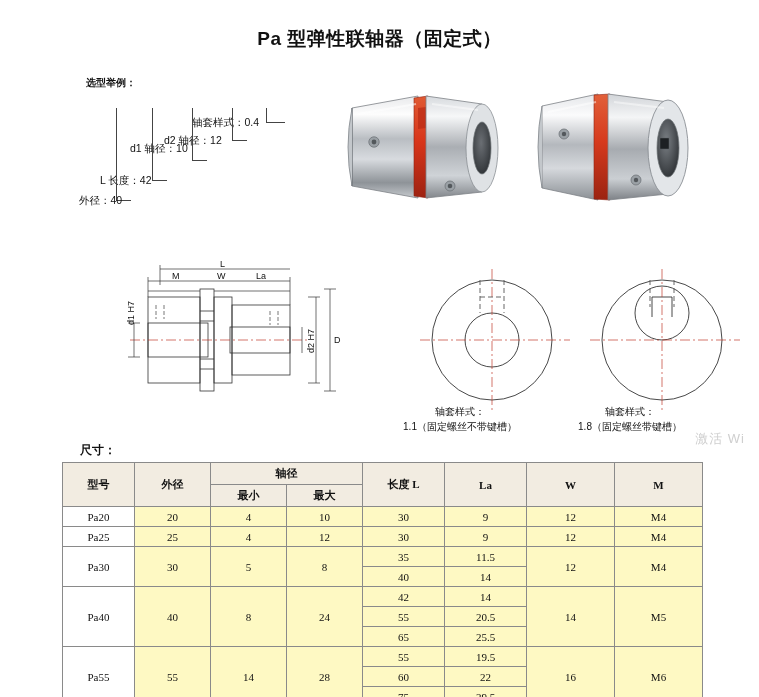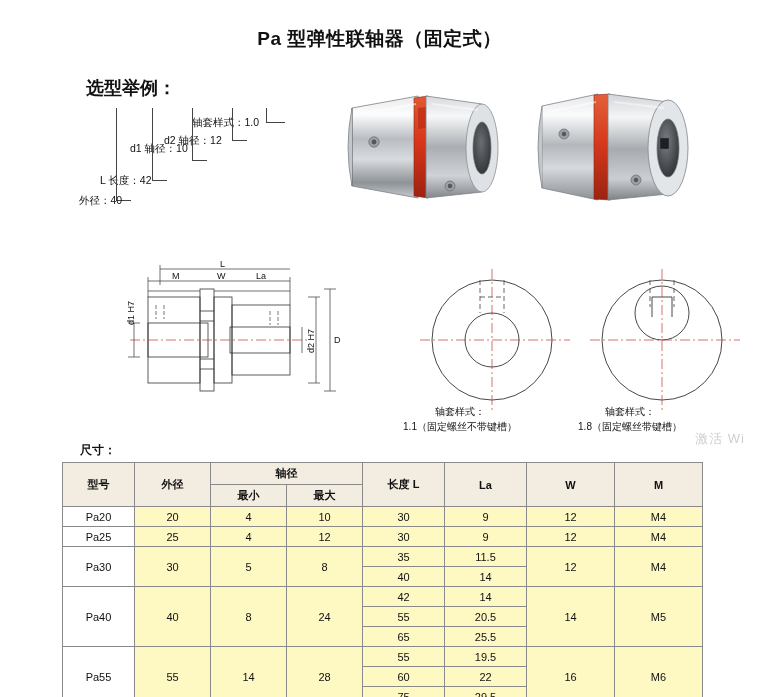--- a/index.html
+++ b/index.html
@@ -39,21 +39,21 @@
   .callout {
     position: absolute;
     left: 72px;
     top: 76px;
     width: 250px;
     height: 175px;
     font-size: 11px;
     color: #111;
   }
   .callout .hdr {
-    font-size: 18px;
+    font-size: 10px;
     font-weight: bold;
     margin: 0 0 8px 14px;
   }
   .callout .code {
     font-size: 15px;
     font-weight: bold;
     margin-left: 4px;
     letter-spacing: 0.3px;
   }
   .leader {
@@ -119,20 +119,21 @@
     font-size: 11px;
     table-layout: fixed;
   }
   table.dim th, table.dim td {
     border: 1px solid #8a8a8a;
     text-align: center;
     color: #111;
     padding: 0;
     height: 19px;
     font-weight: normal;
+    font-family: Liberation Serif, serif;
   }
   table.dim thead th {
     background: #f2ece1;
     font-weight: bold;
     height: 21px;
   }
   table.dim td {
     background: #fef9c3;
   }
   table.dim td.model {
@@ -144,21 +145,21 @@
 <body>
 
 <div class="page">
 
   <div class="title">Pa 型弹性联轴器（固定式）</div>
 
   <div class="callout">
     <div class="hdr">选型举例：</div>
 
     <div class="leader" style="left:194px; top:32px; width:18px; height:14px;"></div>
-    <div class="ltext" style="left:120px; top:40px;">轴套样式：1.0</div>
+    <div class="ltext" style="left:120px; top:40px;">轴套样式：0.4</div>
 
     <div class="leader" style="left:160px; top:32px; width:14px; height:32px;"></div>
     <div class="ltext" style="left:92px; top:58px;">d2 轴径：12</div>
 
     <div class="leader" style="left:120px; top:32px; width:14px; height:52px;"></div>
     <div class="ltext" style="left:58px; top:66px;">d1 轴径：10</div>
 
     <div class="leader" style="left:80px; top:32px; width:14px; height:72px;"></div>
     <div class="ltext" style="left:28px; top:98px;">L 长度：42</div>
 

